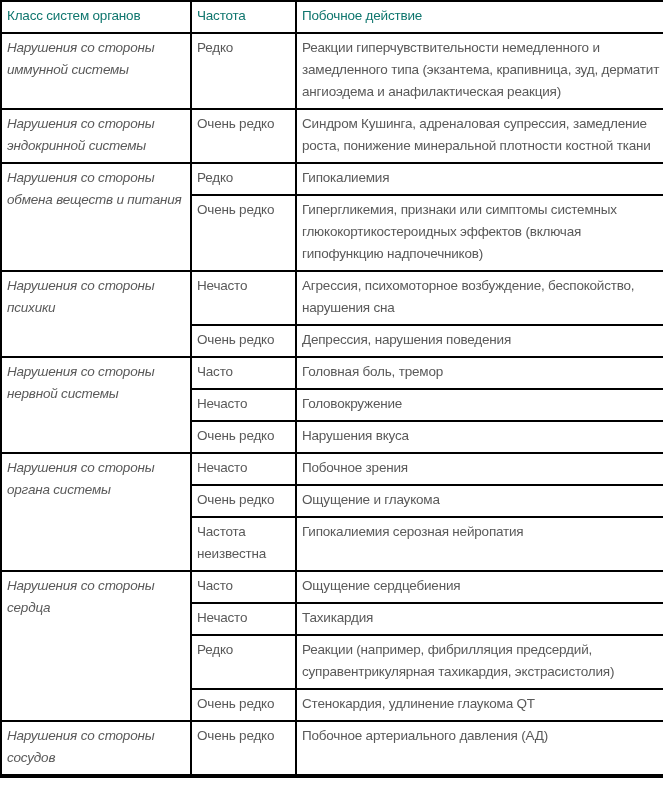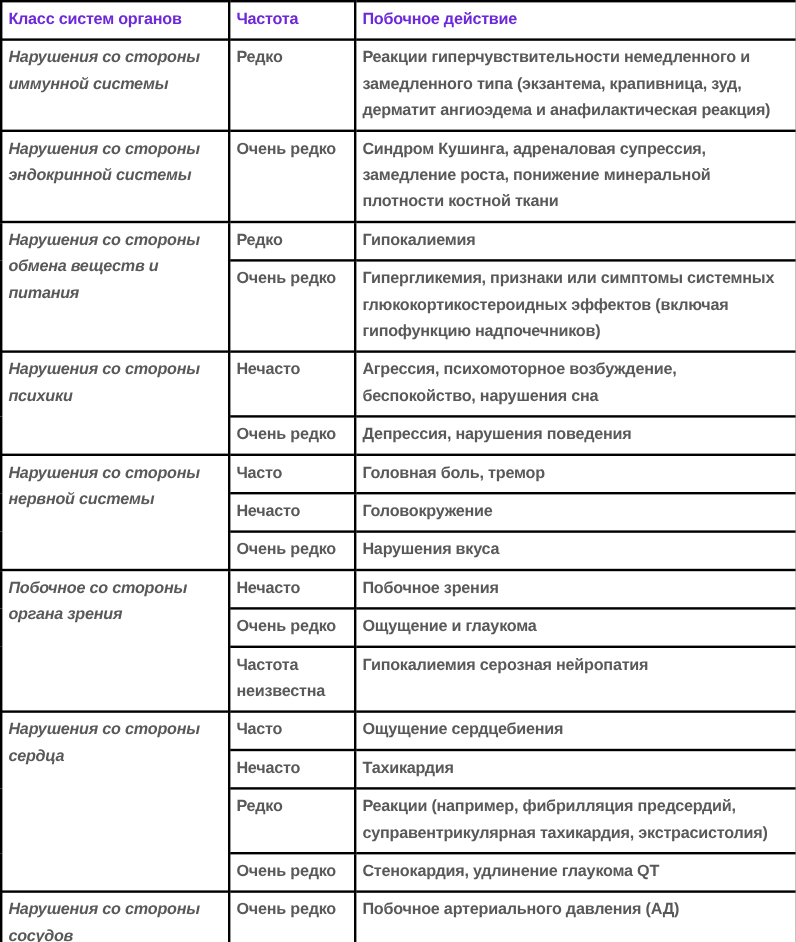--- a/index.html
+++ b/index.html
@@ -24,25 +24,24 @@
   table.adr-table th,
   table.adr-table td {
     border: 2px solid #000000;
     vertical-align: top;
     text-align: left;
     padding: 3px 3px 5px 5px;
     font-size: 13.5px;
     line-height: 22px;
     letter-spacing: -0.2px;
     overflow: hidden;
-    font-weight: bold;
   }
   table.adr-table th {
-    font-weight: bold;
-    color: #6d28d9;
+    font-weight: normal;
+    color: #0f766e;
   }
   table.adr-table td {
     color: #595959;
   }
   table.adr-table td.organ {
     font-style: italic;
   }
 </style>
 </head>
 <body>
@@ -96,21 +95,21 @@
       </tr>
       <tr>
         <td>Нечасто</td>
         <td>Головокружение</td>
       </tr>
       <tr>
         <td>Очень редко</td>
         <td>Нарушения вкуса</td>
       </tr>
       <tr>
-        <td class="organ" rowspan="3">Побочное со стороны органа зрения</td>
+        <td class="organ" rowspan="3">Нарушения со стороны органа системы</td>
         <td>Нечасто</td>
         <td>Побочное зрения</td>
       </tr>
       <tr>
         <td>Очень редко</td>
         <td>Ощущение и глаукома</td>
       </tr>
       <tr>
         <td>Частота неизвестна</td>
         <td>Гипокалиемия серозная нейропатия</td>

